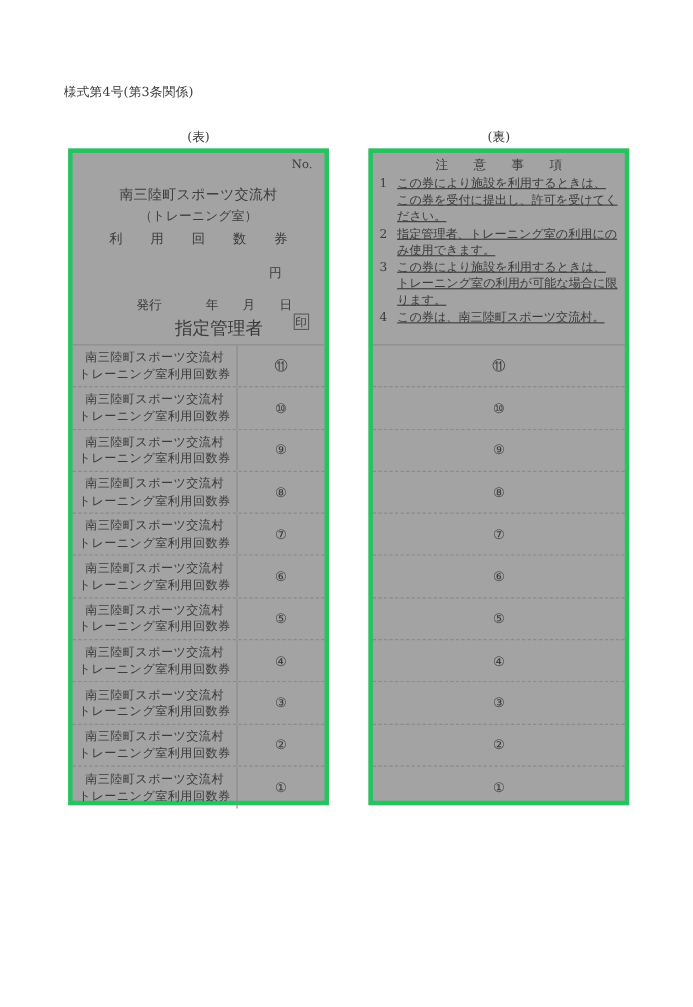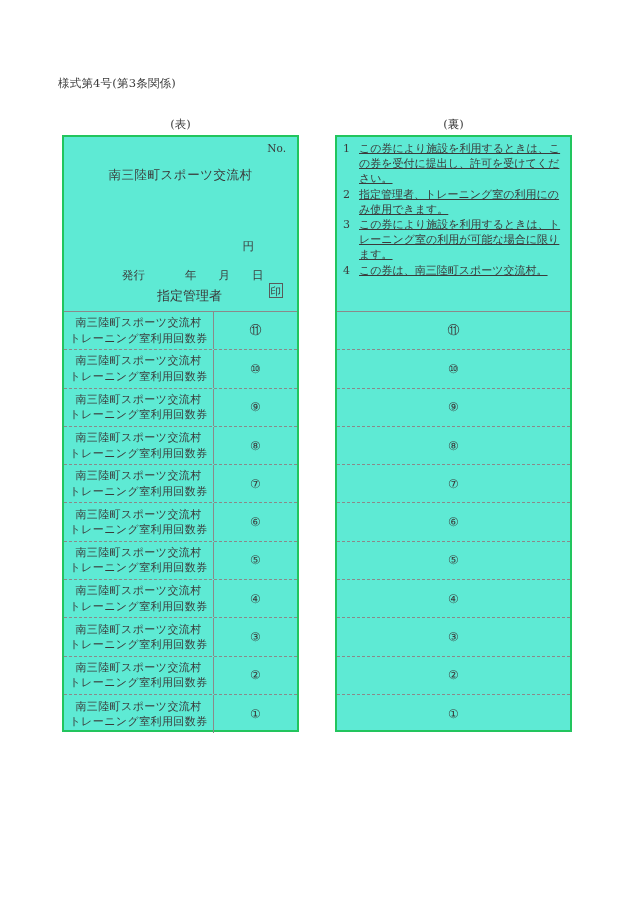--- a/index.html
+++ b/index.html
@@ -32,23 +32,23 @@
     font-size: 11.5px;
     text-align: center;
     white-space: nowrap;
   }
   .caption-front { left: 62px;  top: 117px; width: 237px; }
   .caption-back  { left: 335px; top: 117px; width: 237px; }
 
   
   .panel {
     position: absolute;
-    border: 2px solid #22c55e;
-    box-sizing: border-box;
-    background: #5eead4;
+    border: 4px solid #22c55e;
+    box-sizing: border-box;
+    background: #a3a3a3;
   }
   .panel-front { left: 62px;  top: 135px; width: 237px; height: 597px; }
   .panel-back  { left: 335px; top: 135px; width: 237px; height: 597px; }
 
   
   .front-head {
     position: relative;
     height: 175px;
     box-sizing: border-box;
     border-bottom: 1px solid #8a8a8a;
@@ -98,21 +98,21 @@
     font-size: 11.5px;
     white-space: nowrap;
     margin-left: 44px;
   }
   .fh-date .gap1 { display:inline-block; width: 40px; }
   .fh-date .gap2 { display:inline-block; width: 22px; }
   .fh-manager {
     position: absolute;
     left: 93px;
     top: 150px;
-    font-size: 13px;
+    font-size: 16px;
     white-space: nowrap;
     font-family: Liberation Mono, monospace;
   }
   .fh-seal {
     position: absolute;
     right: 14px;
     top: 146px;
     border: 1px solid #5a5a5a;
     font-size: 10.5px;
     line-height: 12px;
@@ -205,20 +205,22 @@
 <div class="form-no">様式第4号(第3条関係)</div>
 
 <div class="caption caption-front">(表)</div>
 <div class="caption caption-back">(裏)</div>
 
 <div class="panel panel-front">
 
   <div class="front-head">
     <div class="fh-no">No.</div>
     <div class="fh-title">南三陸町スポーツ交流村</div>
+    <div class="fh-sub">（トレーニング室）</div>
+    <div class="fh-kind">利　　用　　回　　数　　券</div>
     <div class="fh-yen">円</div>
     <div class="fh-date">
       <span>発行</span><span class="gap1"></span><span>年</span><span class="gap2"></span><span>月</span><span class="gap2"></span><span>日</span>
     </div>
     <div class="fh-manager">指定管理者</div>
     <div class="fh-seal">印</div>
   </div>
 
   <div class="tickets">
       <div class="trow">
@@ -297,20 +299,21 @@
           <span>トレーニング室利用回数券</span>
         </div>
         <div class="tnum">①</div>
       </div>
     </div>
 </div>
 
 <div class="panel panel-back">
 
   <div class="back-head">
+    <div class="bh-title">注　　意　　事　　項</div>
     <div id="notes-list">
         <div class="note">
           <div class="note-num">1</div>
           <div class="note-text">この券により施設を利用するときは、この券を受付に提出し、許可を受けてください。</div>
         </div>
         <div class="note">
           <div class="note-num">2</div>
           <div class="note-text">指定管理者、トレーニング室の利用にのみ使用できます。</div>
         </div>
         <div class="note">

